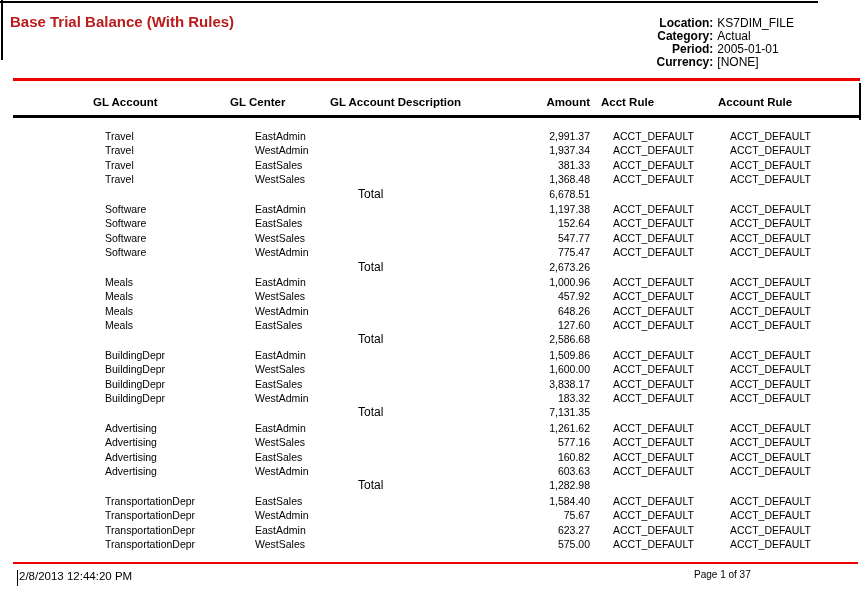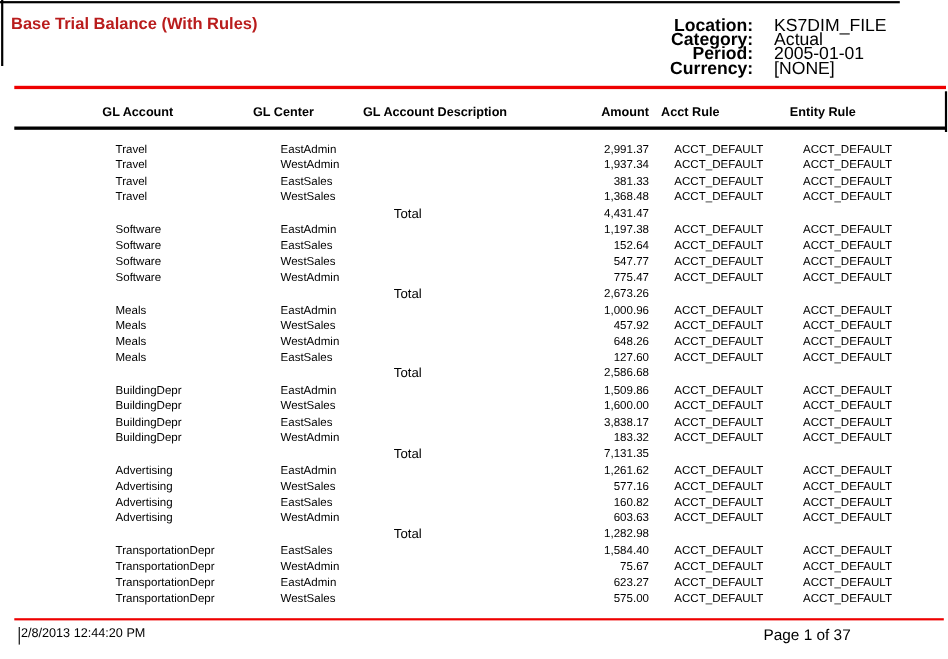--- a/index.html
+++ b/index.html
@@ -11,23 +11,23 @@
     position:relative;
     overflow:hidden;
   }
   .abs { position:absolute; }
   .report-title {
     position:absolute; left:10px; top:13px;
     font-size:15px; font-weight:bold; color:#b91c1c;
     white-space:nowrap;
   }
   .meta {
-    position:absolute; top:17px; right:56px;
+    position:absolute; top:17px; right:68px;
     display:grid; grid-template-columns:max-content max-content;
-    column-gap:19px; font-size:16px; line-height:13px;
+    column-gap:4px; font-size:12px; line-height:13px;
   }
   .meta-label { font-weight:bold; text-align:right; white-space:nowrap; }
   .meta-value { text-align:left; white-space:nowrap; }
 
   
   .rule { position:absolute; }
   .red-top    { left:13px; right:2px;  top:78px;  height:3px; background:#ee0000; }
   .black-head { left:13px; right:2px;  top:115px; height:3px; background:#000000; }
   .red-bottom { left:13px; right:4px;  top:562px; height:2px; background:#ee0000; }
 
@@ -57,21 +57,21 @@
   .c-acct { left:93px; }
   .c-ctr  { left:230px;padding-left:13px; }
   .c-desc { left:347px; }
   .c-amt  { right:272px; }
   .c-ar   { left:601px; }
   .c-er   { left:718px; }
   .c-total-label { left:346px; font-weight:normal; font-size:12px; }
 
   
   .footer-date { position:absolute; left:19px; top:570px; font-size:11.5px; white-space:nowrap; }
-  .footer-page { position:absolute; left:694px; top:569px; font-size:14px; white-space:nowrap; }
+  .footer-page { position:absolute; left:694px; top:569px; font-size:10px; white-space:nowrap; }
 </style>
 </head>
 <body>
 
 <div class="abs frame-top"></div>
 <div class="abs frame-left"></div>
 <div class="abs frame-right"></div>
 <div class="abs footer-tick"></div>
 
 <div class="report-title">Base Trial Balance (With Rules)</div>
@@ -89,21 +89,21 @@
 
 <div class="rule red-top"></div>
 <div class="rule black-head"></div>
 <div class="rule red-bottom"></div>
 
 <div class="col-h h-account">GL Account</div>
 <div class="col-h h-center">GL Center</div>
 <div class="col-h h-desc">GL Account Description</div>
 <div class="col-h h-amount">Amount</div>
 <div class="col-h h-acct-rule">Acct Rule</div>
-<div class="col-h h-entity-rule">Entity Rule</div>
+<div class="col-h h-entity-rule">Account Rule</div>
 
 <div class="tbody">
     <div class="tr">
       <span class="cell c-acct">Travel</span>
       <span class="cell c-ctr">EastAdmin</span>
       <span class="cell c-desc"></span>
       <span class="cell c-amt">2,991.37</span>
       <span class="cell c-ar">ACCT_DEFAULT</span>
       <span class="cell c-er">ACCT_DEFAULT</span>
     </div>
@@ -126,21 +126,21 @@
     <div class="tr">
       <span class="cell c-acct">Travel</span>
       <span class="cell c-ctr">WestSales</span>
       <span class="cell c-desc"></span>
       <span class="cell c-amt">1,368.48</span>
       <span class="cell c-ar">ACCT_DEFAULT</span>
       <span class="cell c-er">ACCT_DEFAULT</span>
     </div>
     <div class="tr total">
       <span class="cell c-total-label">Total</span>
-      <span class="cell c-amt">4,431.47</span>
+      <span class="cell c-amt">6,678.51</span>
     </div>
     <div class="tr">
       <span class="cell c-acct">Software</span>
       <span class="cell c-ctr">EastAdmin</span>
       <span class="cell c-desc"></span>
       <span class="cell c-amt">1,197.38</span>
       <span class="cell c-ar">ACCT_DEFAULT</span>
       <span class="cell c-er">ACCT_DEFAULT</span>
     </div>
     <div class="tr">

